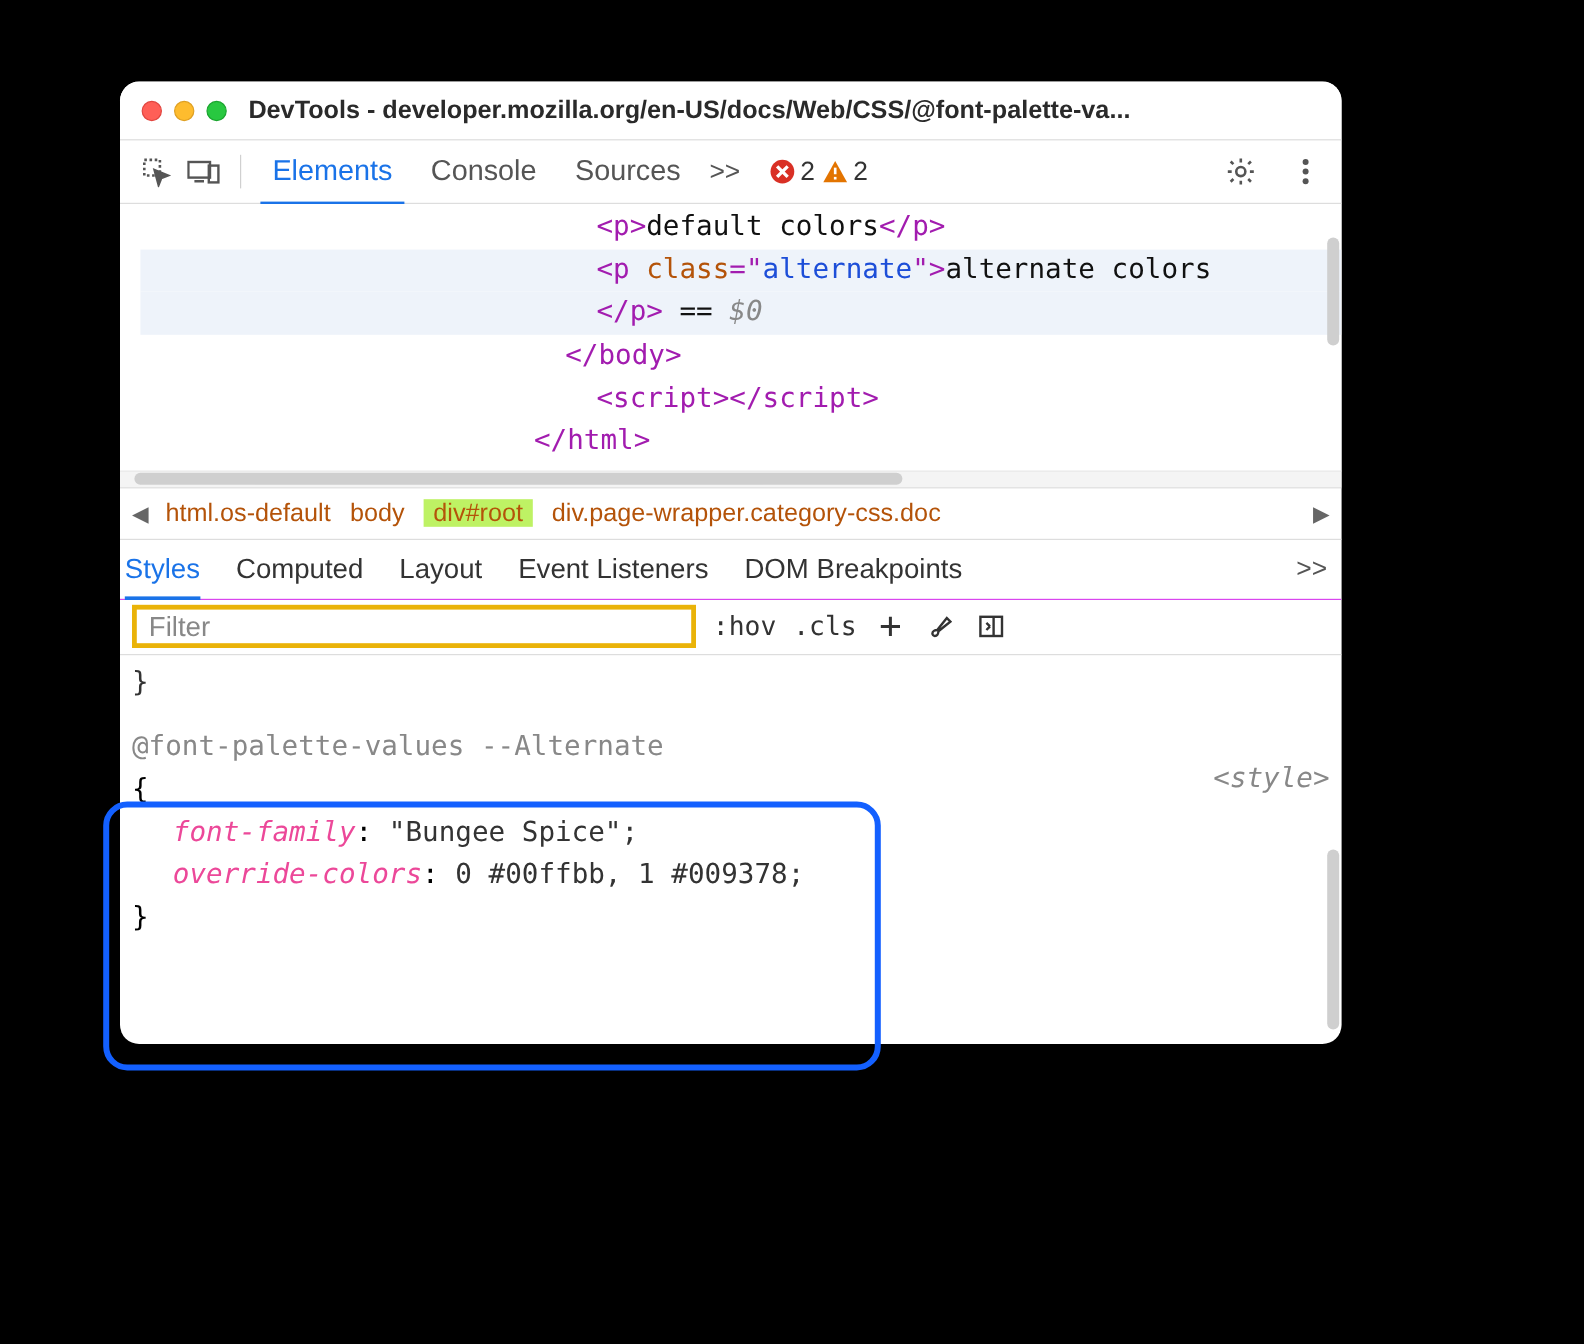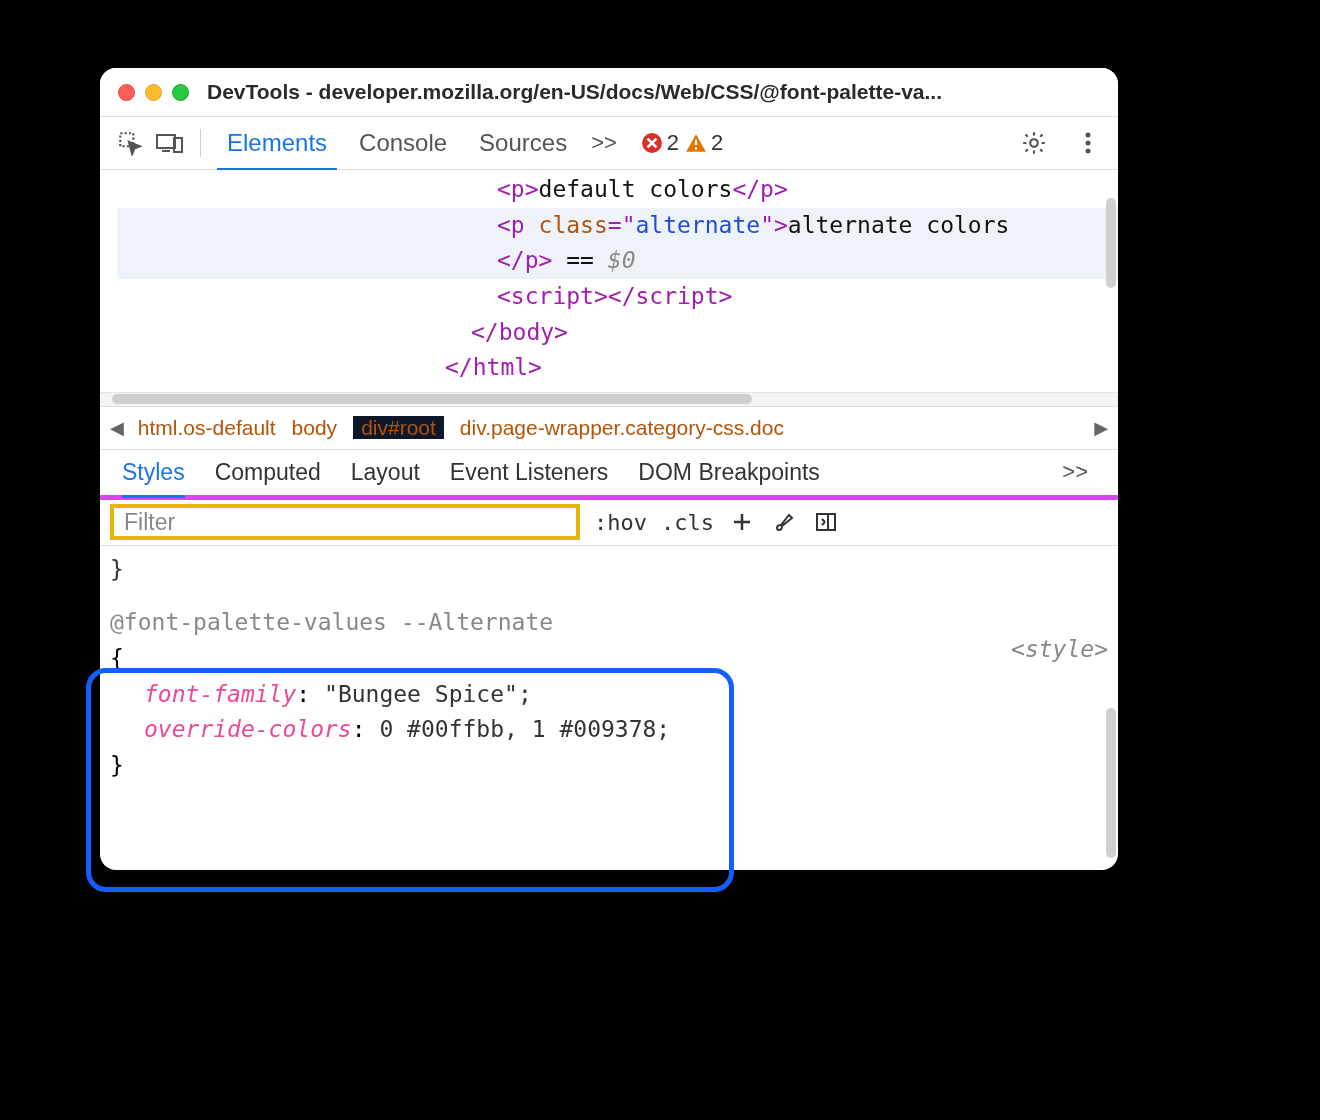--- a/index.html
+++ b/index.html
@@ -31,22 +31,22 @@
 .t-tag { color: #a21caf; }
 .t-attr { color: #b45309; }
 .t-str { color: #1d4ed8; }
 .t-text { color: #111; }
 .t-ghost { color: #888; font-style: italic; }
 .hscroll { height: 14px; background: #f4f4f4; border-top: 1px solid #e4e4e4; display: flex; align-items: center; }
 .hscroll .thumb { height: 10px; background: #cfcfcf; border-radius: 5px; margin-left: 12px; width: 640px; }
 .breadcrumb { height: 44px; border-top: 1px solid #ddd; border-bottom: 1px solid #ddd; display: flex; align-items: center; padding: 0 10px; font-size: 21px; font-family: -apple-system, sans-serif; color: #b45309; gap: 14px; white-space: nowrap; overflow: hidden; }
 .bc-arrow { color: #666; cursor: pointer; font-size: 18px; }
 .bc-item { cursor: pointer; }
-.bc-item.sel { background: #0f172a; padding: 0 8px; border-radius: 0; text-align: center; }
-.styles-tabs { height: 50px; border-bottom: 5px solid #d946ef; display: flex; align-items: center; padding: 0 22px; font-size: 23px; gap: 30px; color: #333; }
+.bc-item.sel { background: #bef264; padding: 0 8px; border-radius: 0; text-align: center; }
+.styles-tabs { height: 50px; border-bottom: 1px solid #d946ef; display: flex; align-items: center; padding: 0 4px; font-size: 23px; gap: 30px; color: #333; }
 .stab { cursor: pointer; height: 50px; display: flex; align-items: center; position: relative; }
 .stab.active { color: #1a73e8; }
 .stab.active::after { content: ""; position: absolute; bottom: -1px; left: 0; right: 0; height: 3px; background: #1a73e8; }
 .filter-row { height: 46px; display: flex; align-items: center; padding: 0 10px; gap: 14px; border-bottom: 1px solid #ddd; }
 .filter-input { flex: 0 0 470px; height: 36px; border: 4px solid #eab308; font-size: 23px; padding: 0 10px; color: #737373; font-family: inherit; }
 .filter-input::placeholder { color: #888; }
 .fr-btn { font-family: ui-monospace, Menlo, monospace; font-size: 22px; color: #333; cursor: pointer; }
 .fr-icon { width: 28px; height: 28px; cursor: pointer; color: #333; display: flex; align-items: center; justify-content: center; }
 .styles-body { font-family: ui-monospace, Menlo, monospace; font-size: 23px; padding: 6px 10px 10px 10px; position: relative; line-height: 1.55; }
 .sb-row { position: relative; }
@@ -125,22 +125,22 @@
             <circle cx="4" cy="20" r="2.5" fill="#555"></circle>
           </svg>
       </div>
     </div>
   </div>
 
   <div class="code-area" id="dom-tree">
       <div class="code-line" style="padding-left: 380px; text-indent: 0px;"><span></span><span class="t-tag">&lt;p&gt;</span><span class="t-text">default colors</span><span class="t-tag">&lt;/p&gt;</span></div>
       <div class="code-line sel" style="padding-left: 380px; text-indent: 0px;"><span></span><span class="t-tag">&lt;p </span><span class="t-attr">class</span><span class="t-tag">="</span><span class="t-str">alternate</span><span class="t-tag">"&gt;</span><span class="t-text">alternate colors</span></div>
       <div class="code-line sel" style="padding-left: 380px; text-indent: 0px;"><span></span><span class="t-tag">&lt;/p&gt;</span><span class="t-text"> == </span><span class="t-ghost">$0</span></div>
+      <div class="code-line" style="padding-left: 354px; text-indent: 0px;"><span></span><span class="t-tag">&lt;/body&gt;</span></div>
       <div class="code-line" style="padding-left: 380px; text-indent: 0px;"><span></span><span class="t-tag">&lt;script&gt;</span><span class="t-tag">&lt;/script&gt;</span></div>
-      <div class="code-line" style="padding-left: 354px; text-indent: 0px;"><span></span><span class="t-tag">&lt;/body&gt;</span></div>
       <div class="code-line" style="padding-left: 328px; text-indent: 0px;"><span></span><span class="t-tag">&lt;/html&gt;</span></div>
     </div>
   <div class="hscroll">
       <div class="thumb"></div>
     </div>
   <div class="vscroll" style="top:130px;height:90px;"></div>
 
   <div class="breadcrumb">
     <span class="bc-arrow">◀</span>
     <span id="bc-items"><span class="bc-item" style="margin-right: 16px;">html.os-default</span><span class="bc-item" style="margin-right: 16px;">body</span><span class="bc-item sel" style="margin-right: 16px;">div#root</span><span class="bc-item" style="margin-right: 16px;">div.page-wrapper.category-css.doc</span></span>

